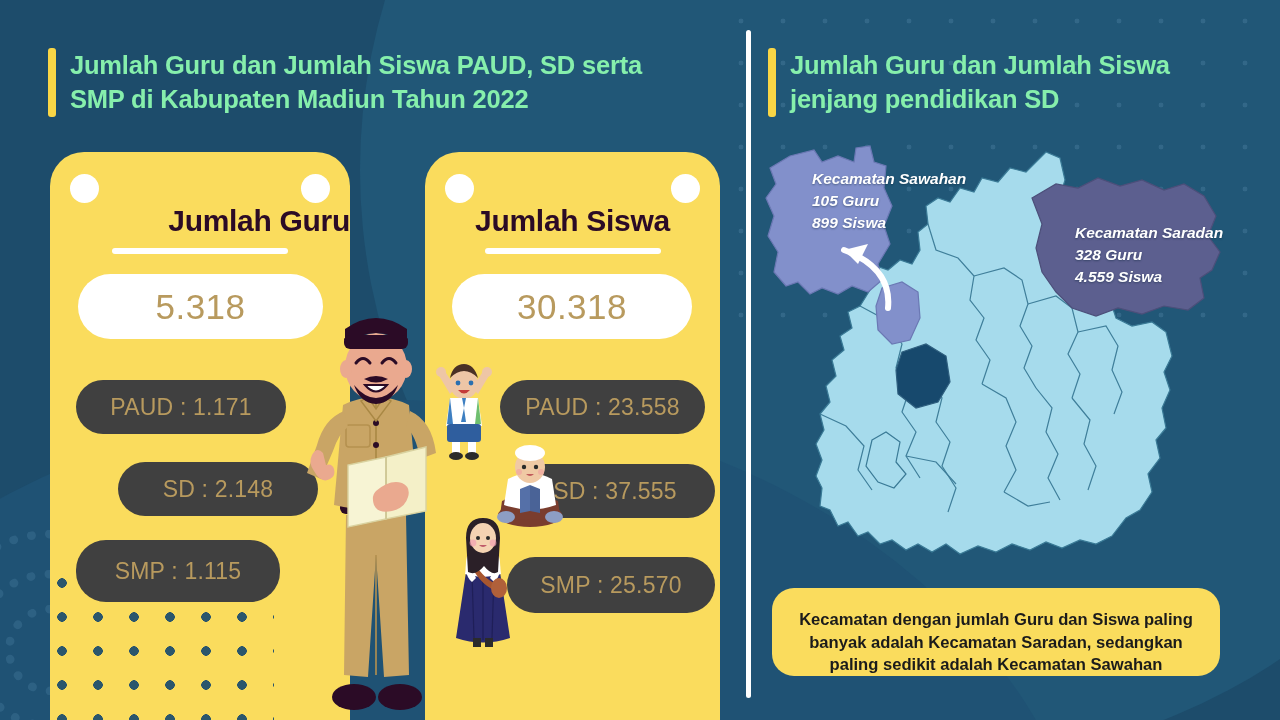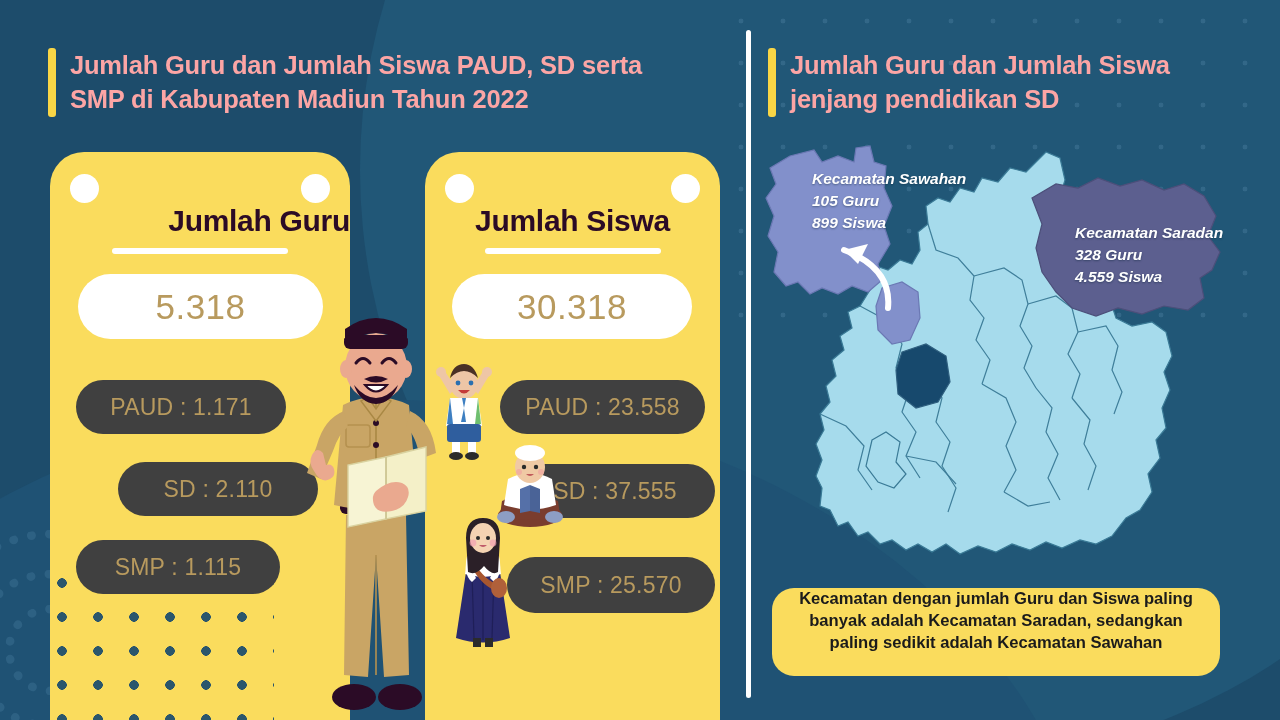--- a/index.html
+++ b/index.html
@@ -34,21 +34,21 @@
   
   #divider {
     position:absolute; left:746px; top:30px; width:5px; height:668px;
     background:#ffffff; border-radius:3px;
   }
 
   
   .title-wrap { position:absolute; display:flex; align-items:stretch; gap:14px; }
   .title-bar { width:8px; border-radius:3px; background:#f9d646; flex:0 0 8px; }
   .title-text {
-    color:#fca5a5; font-weight:bold; font-size:25.5px; line-height:1.33;
+    color:#86efac; font-weight:bold; font-size:25.5px; line-height:1.33;
     letter-spacing:-.2px; white-space:pre-line;
     padding-top:1px;
   }
   #title-left  { left:48px;  top:48px;  width:680px; }
   #title-right { left:768px; top:48px;  width:470px; }
 
   
   .stat-card {
     position:absolute; background:#fadc5d; border-radius:34px; overflow:hidden;
   }
@@ -92,21 +92,21 @@
     position:absolute; color:#ffffff; font-weight:bold; font-size:15.5px;
     line-height:1.42; white-space:pre-line; text-shadow:0 1px 2px rgba(10,35,55,.45);font-style:italic;
   }
   #label-sawahan { left:52px;  top:28px; }
   #label-saradan { left:315px; top:82px; }
 
   
   #caption-box {
     position:absolute; left:772px; top:588px; width:448px; height:88px;
     background:#fadc5d; border-radius:22px;
-    display:flex; align-items:flex-start; justify-content:center;
+    display:flex; align-items:flex-end; justify-content:center;
     padding:0 12px;
   }
   #caption-text {
     color:#1b1b1b; font-weight:bold; font-size:16.6px; line-height:1.34;
     text-align:center; white-space:pre-line;
   }
 </style>
 </head>
 <body>
 
@@ -139,22 +139,22 @@
   <div class="card-dots"></div>
   <div class="punch" style="left:20px; top:22px;"></div>
   <div class="punch" style="right:20px; top:22px;"></div>
 
   <div class="card-head" style="top:52px;text-align:right;">Jumlah Guru</div>
   <div class="card-rule" style="left:62px; top:96px; width:176px;"></div>
 
   <div class="big-pill" style="left:28px; top:122px; width:245px; height:65px;">5.318</div>
 
   <div class="sub-pill" style="left:26px; top:228px; width:210px; height:54px;">PAUD : 1.171</div>
-  <div class="sub-pill" style="left:68px; top:310px; width:200px; height:54px;">SD : 2.110</div>
-  <div class="sub-pill" style="left:26px; top:388px; width:204px; height:54px;">SMP : 1.115</div>
+  <div class="sub-pill" style="left:68px; top:310px; width:200px; height:54px;">SD : 2.148</div>
+  <div class="sub-pill" style="left:26px; top:388px; width:204px; height:62px;">SMP : 1.115</div>
 </div>
 
 <div class="stat-card" id="card-siswa">
   <div class="punch" style="left:20px; top:22px;"></div>
   <div class="punch" style="right:20px; top:22px;"></div>
 
   <div class="card-head" style="top:52px;">Jumlah Siswa</div>
   <div class="card-rule" style="left:60px; top:96px; width:176px;"></div>
 
   <div class="big-pill" style="left:27px; top:122px; width:240px; height:65px;">30.318</div>

